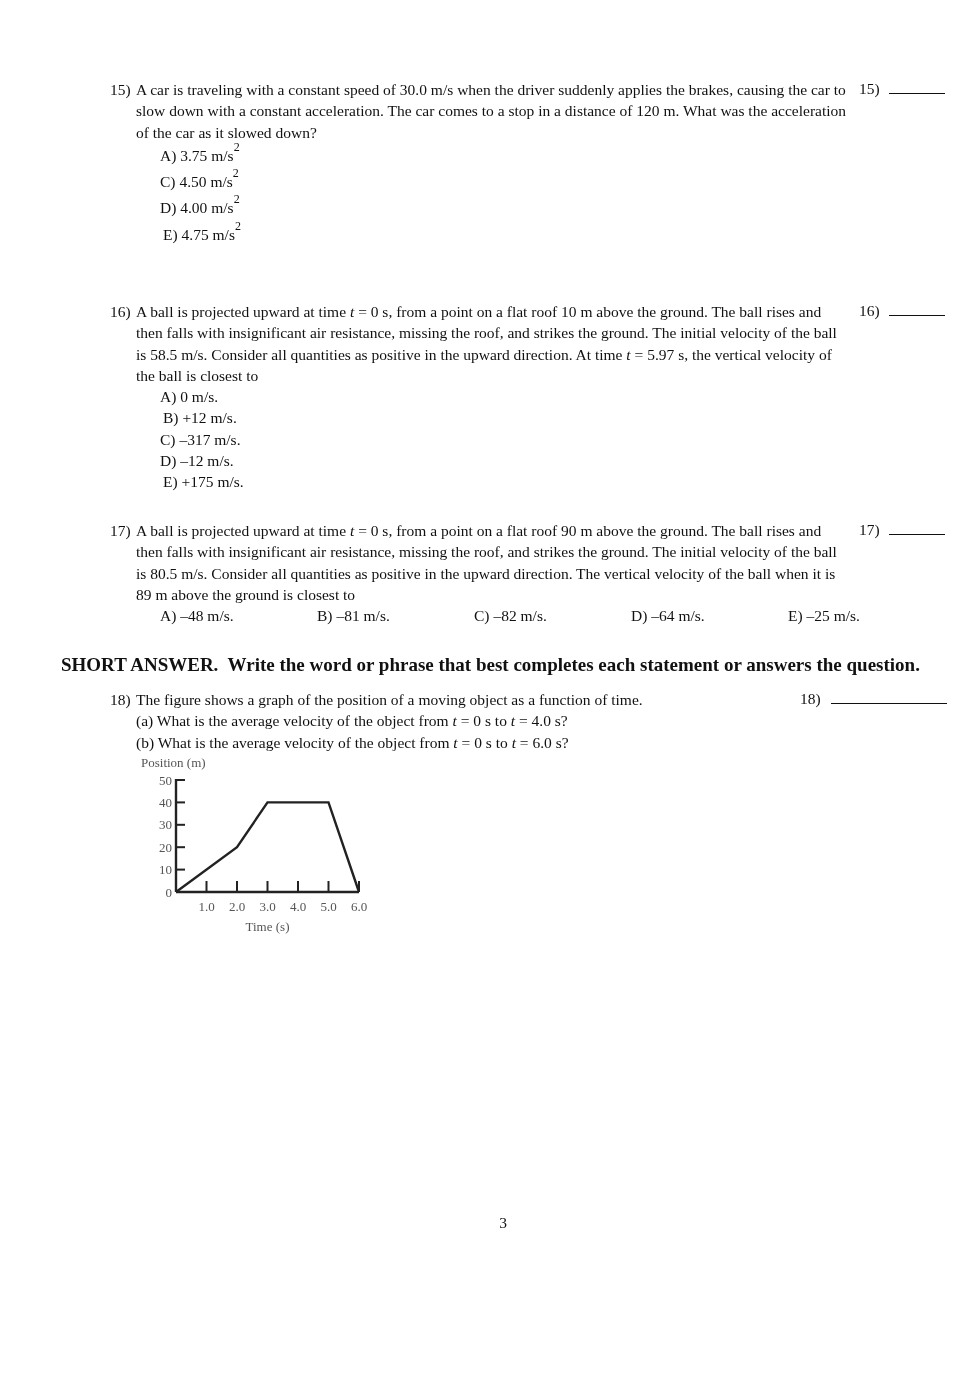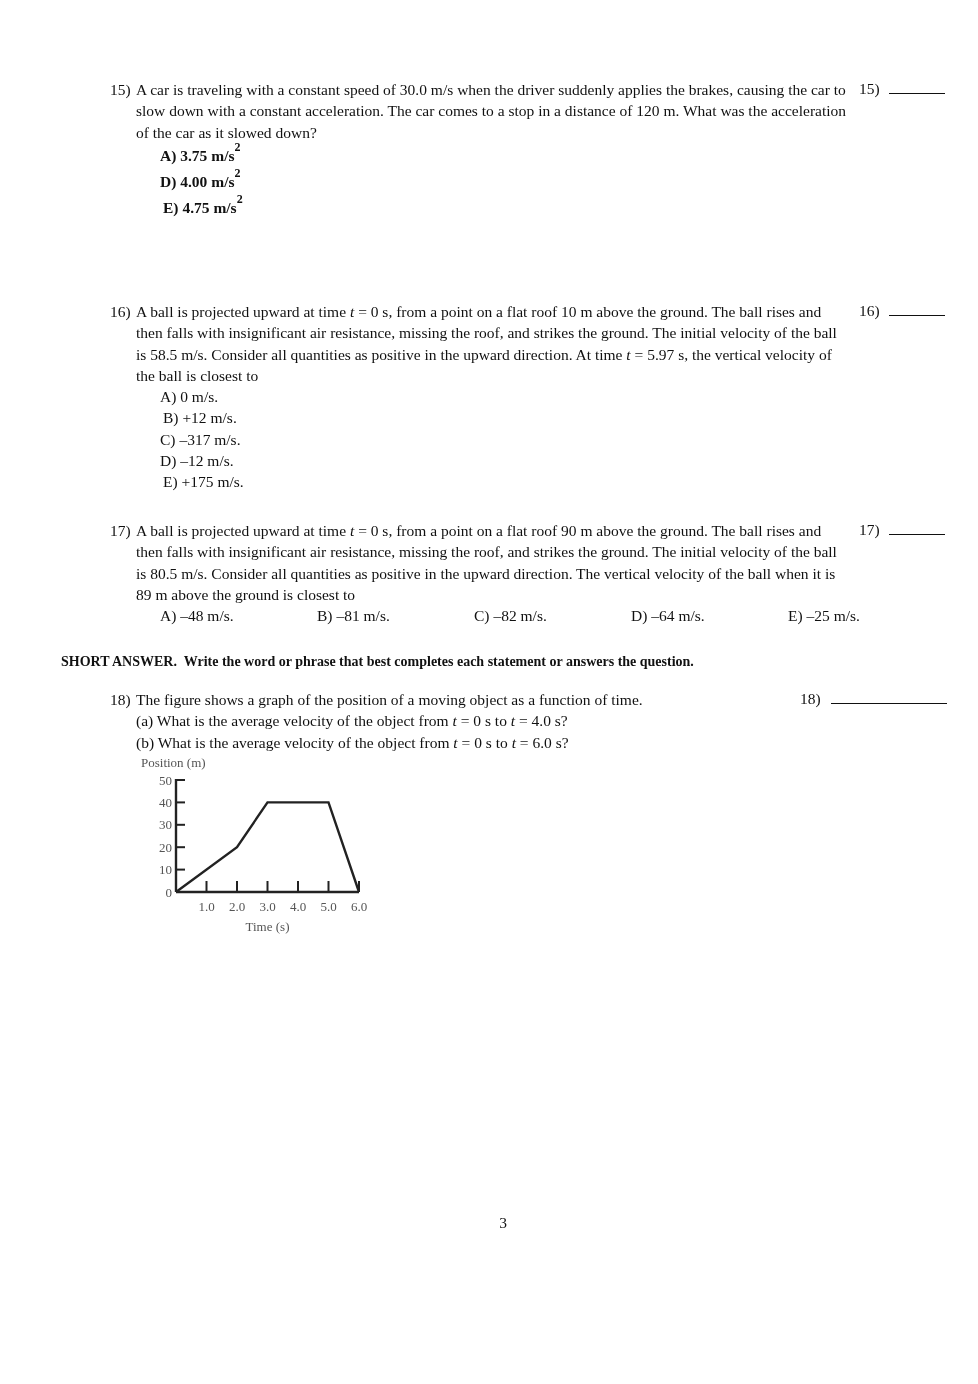--- a/index.html
+++ b/index.html
@@ -2,41 +2,42 @@
 <html><head>
 <meta charset="utf-8">
 <style>
   html, body { margin: 0; padding: 0; background: #ffffff; }
   body { width: 978px; height: 1384px; position: relative; overflow: hidden;
          font-family: "Liberation Serif", "DejaVu Serif", serif; color: #111; font-size: 15.5px; }
   .q { position: absolute; left: 110px; width: 740px; line-height: 21.3px; }
   .qnum { position: absolute; left: 0; top: 0; }
   .qtext { padding-left: 26px; }
   .opts { padding-left: 50px; }
-  .opt-tall { line-height: 26.3px; font-weight: bold; }
+  .opt-tall { line-height: 26.3px; }
   .opt-tall sup { font-size: 12px; position: relative; top: -2px; vertical-align: top; line-height: 1; }
   .answer { position: absolute; white-space: nowrap; }
   .answer .lbl { display: inline-block; }
   .answer .line { display: inline-block; border-bottom: 1.3px solid #111; height: 14px; vertical-align: baseline; }
   .inline-opts { display: flex; padding-left: 50px; width: 700px; gap: 26px; }
   .inline-opts span { flex: 1; white-space: nowrap; }
-  .section { position: absolute; left: 61px; top: 654px; font-weight: bold; font-size: 14px; }
+  .section { position: absolute; left: 61px; top: 654px; font-weight: bold; font-size: 19px; }
   .pageno { position: absolute; left: 0; width: 1006px; text-align: center; top: 1214px; }
   i { font-style: italic; }
   #chart { position: absolute; left: 135px; top: 752px; }
   #chart text { font-family: "Liberation Serif", "DejaVu Serif", serif; fill: #555; font-size: 13px; }
 </style>
 </head>
 <body>
 
 <div class="q" style="top:79px;">
   <span class="qnum">15)</span>
   <div class="qtext">A car is traveling with a constant speed of 30.0 m/s when the driver suddenly applies the brakes, causing the car to slow down with a constant acceleration. The car comes to a stop in a distance of 120 m. What was the acceleration of the car as it slowed down?</div>
   <div class="opts opt-tall">
     <div><span>A)</span> <span>3.75 m/s</span><sup>2</sup></div>
+    <div><span>C)</span> <span>4.50 m/s</span><sup>2</sup></div>
     <div><span>D)</span> <span>4.00 m/s</span><sup>2</sup></div>
     <div style="padding-left:3px"><span>E)</span> <span>4.75 m/s</span><sup>2</sup></div>
   </div>
 </div>
 <div class="answer" style="left:859px; top:79px;">
   <span class="lbl">15)</span>
   <span class="line" style="width:56px; margin-left:5px;"></span>
 </div>
 
 <div class="q" style="top:301px;">

